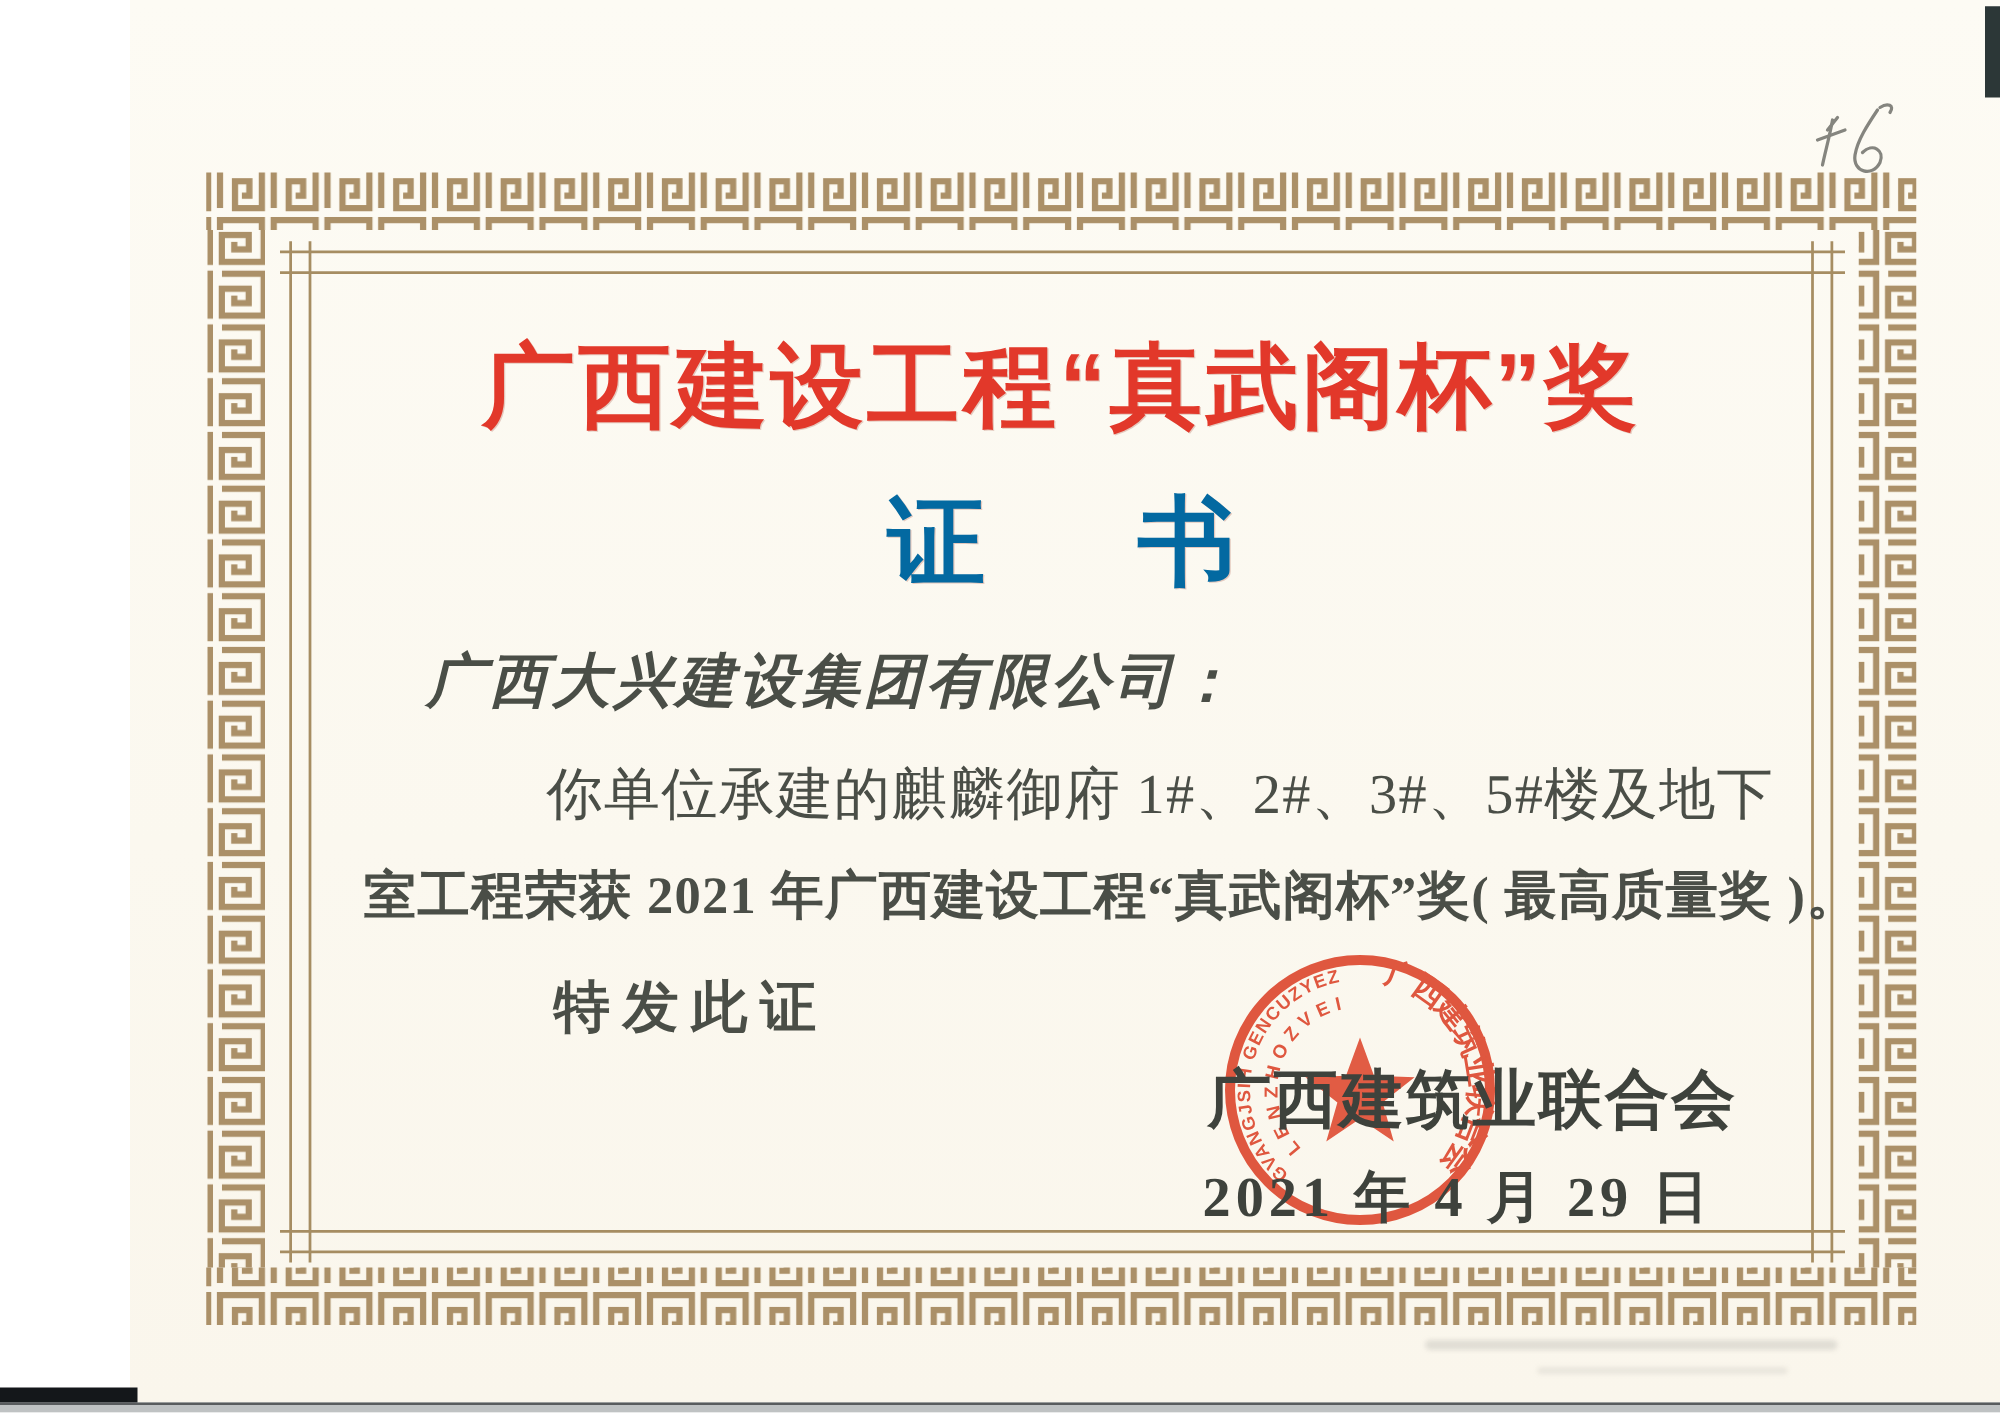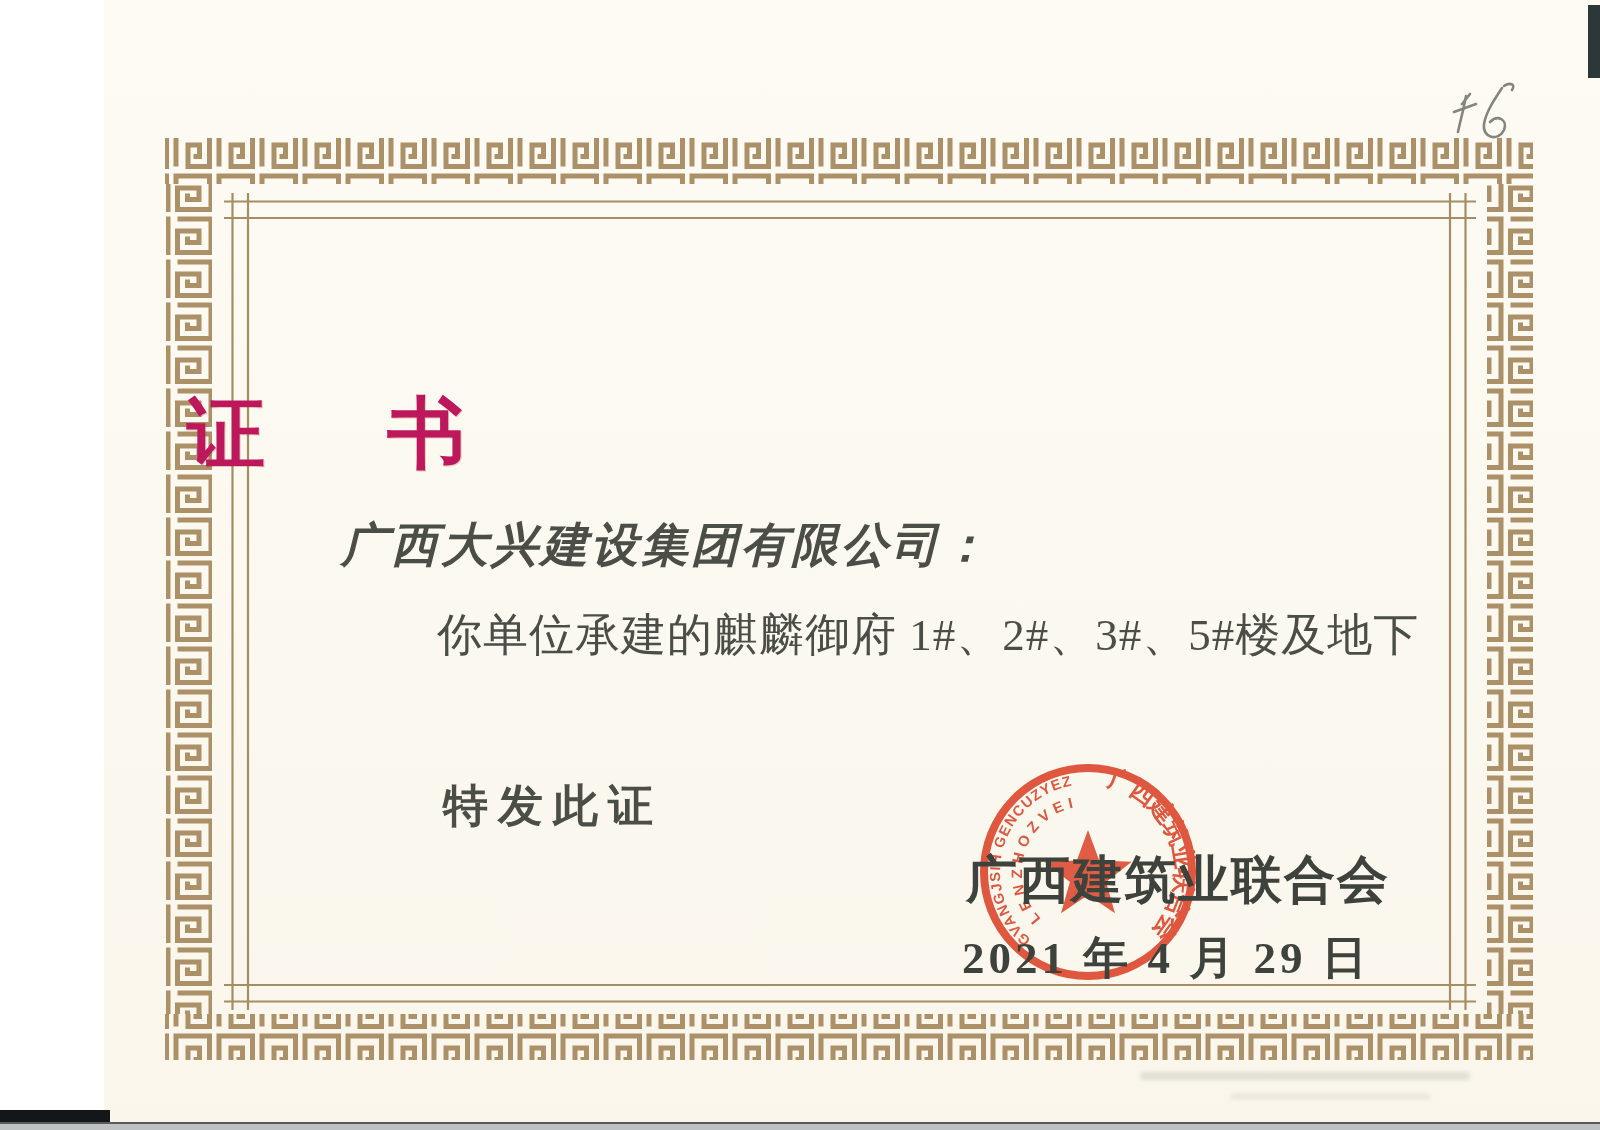--- a/index.html
+++ b/index.html
@@ -7,24 +7,24 @@
         font-family:"Liberation Serif","DejaVu Serif",serif;}
   .paper{position:absolute;left:104px;top:0;width:1496px;height:1122px;
          background:linear-gradient(180deg,#fdfbf4 0%,#fbf8ef 60%,#faf6ec 100%);}
   .frame-svg,.seal-svg,.scribble-svg{position:absolute;}
   .frame-svg{left:0;top:0;}
   .txt{position:absolute;white-space:nowrap;color:#4a4e47;}
   .title1{left:165px;top:260px;width:1368px;text-align:center;
           font-family:"Liberation Sans","DejaVu Sans",sans-serif;font-weight:900;
           font-size:74px;letter-spacing:3px;color:#e2382a;
           text-shadow:1px 1px 0 rgba(160,60,40,.25);}
-  .title2{left:165px;top:382px;width:1368px;
+  .title2{left:165px;top:382px;width:1368px;text-align:center;
           font-family:"Liberation Sans","DejaVu Sans",sans-serif;font-weight:900;
           font-size:78px;letter-spacing:22px;padding-left:22px;box-sizing:border-box;
-          color:#be185d;text-shadow:1px 1px 0 rgba(160,60,40,.25);}
+          color:#0369a1;text-shadow:1px 1px 0 rgba(160,60,40,.25);}
   .salutation{left:341px;top:514px;font-size:47px;font-weight:700;letter-spacing:3px;font-style:italic;}
   .body1{left:437px;top:605px;font-size:45px;font-weight:400;letter-spacing:1px;}
   .body2{left:291px;top:688px;font-size:42px;font-weight:700;letter-spacing:1px;}
   .closing{left:443px;top:776px;font-size:45px;font-weight:700;letter-spacing:10px;}
   .issuer{left:966px;top:846px;font-size:51px;font-weight:700;letter-spacing:2px;color:#3e423c;z-index:6;}
   .issue-date{left:962px;top:928px;font-size:45px;font-weight:700;letter-spacing:4px;color:#3e423c;z-index:6;}
   .seal-svg{left:968px;top:752px;z-index:5;opacity:.92;}
   .scribble-svg{left:1446px;top:80px;z-index:7;}
   .strip-top-right{position:absolute;left:1588px;top:5px;width:12px;height:73px;background:#2c3737;z-index:8;}
   .strip-bottom-left{position:absolute;left:0;top:1110px;width:110px;height:13px;background:#14171a;z-index:8;}
@@ -62,23 +62,25 @@
       <line x1="224" y1="218" x2="1476" y2="218"></line>
       <line x1="224" y1="985" x2="1476" y2="985"></line>
       <line x1="224" y1="1001.5" x2="1476" y2="1001.5"></line>
       <line x1="232.5" y1="193" x2="232.5" y2="1010"></line>
       <line x1="248" y1="193" x2="248" y2="1010"></line>
       <line x1="1450" y1="193" x2="1450" y2="1010"></line>
       <line x1="1465.5" y1="193" x2="1465.5" y2="1010"></line>
     </g>
   </svg>
 
+  <div class="txt title1">广西建设工程“真武阁杯”奖</div>
   <div class="txt title2">证　书</div>
   <div class="txt salutation">广西大兴建设集团有限公司：</div>
   <div class="txt body1">你单位承建的麒麟御府 1#、2#、3#、5#楼及地下</div>
+  <div class="txt body2">室工程荣获 2021 年广西建设工程“真武阁杯”奖( 最高质量奖 )。</div>
   <div class="txt closing">特发此证</div>
   <div class="txt issuer">广西建筑业联合会</div>
   <div class="txt issue-date">2021 年 4 月 29 日</div>
 
   <svg class="seal-svg" width="240" height="240" viewBox="0 0 240 240" aria-hidden="true">
     <defs>
       <path id="sealArcLatinOuter" d="M63.4,187.4 A88,88 0 0 1 116.9,32.1" fill="none"></path>
       <path id="sealArcChinese" d="M138.3,33.9 A88,88 0 0 1 178.9,185.4" fill="none"></path>
       <path id="sealArcLatinInner" d="M73.3,166.7 A66,66 0 0 1 120,54" fill="none"></path>
     </defs>

